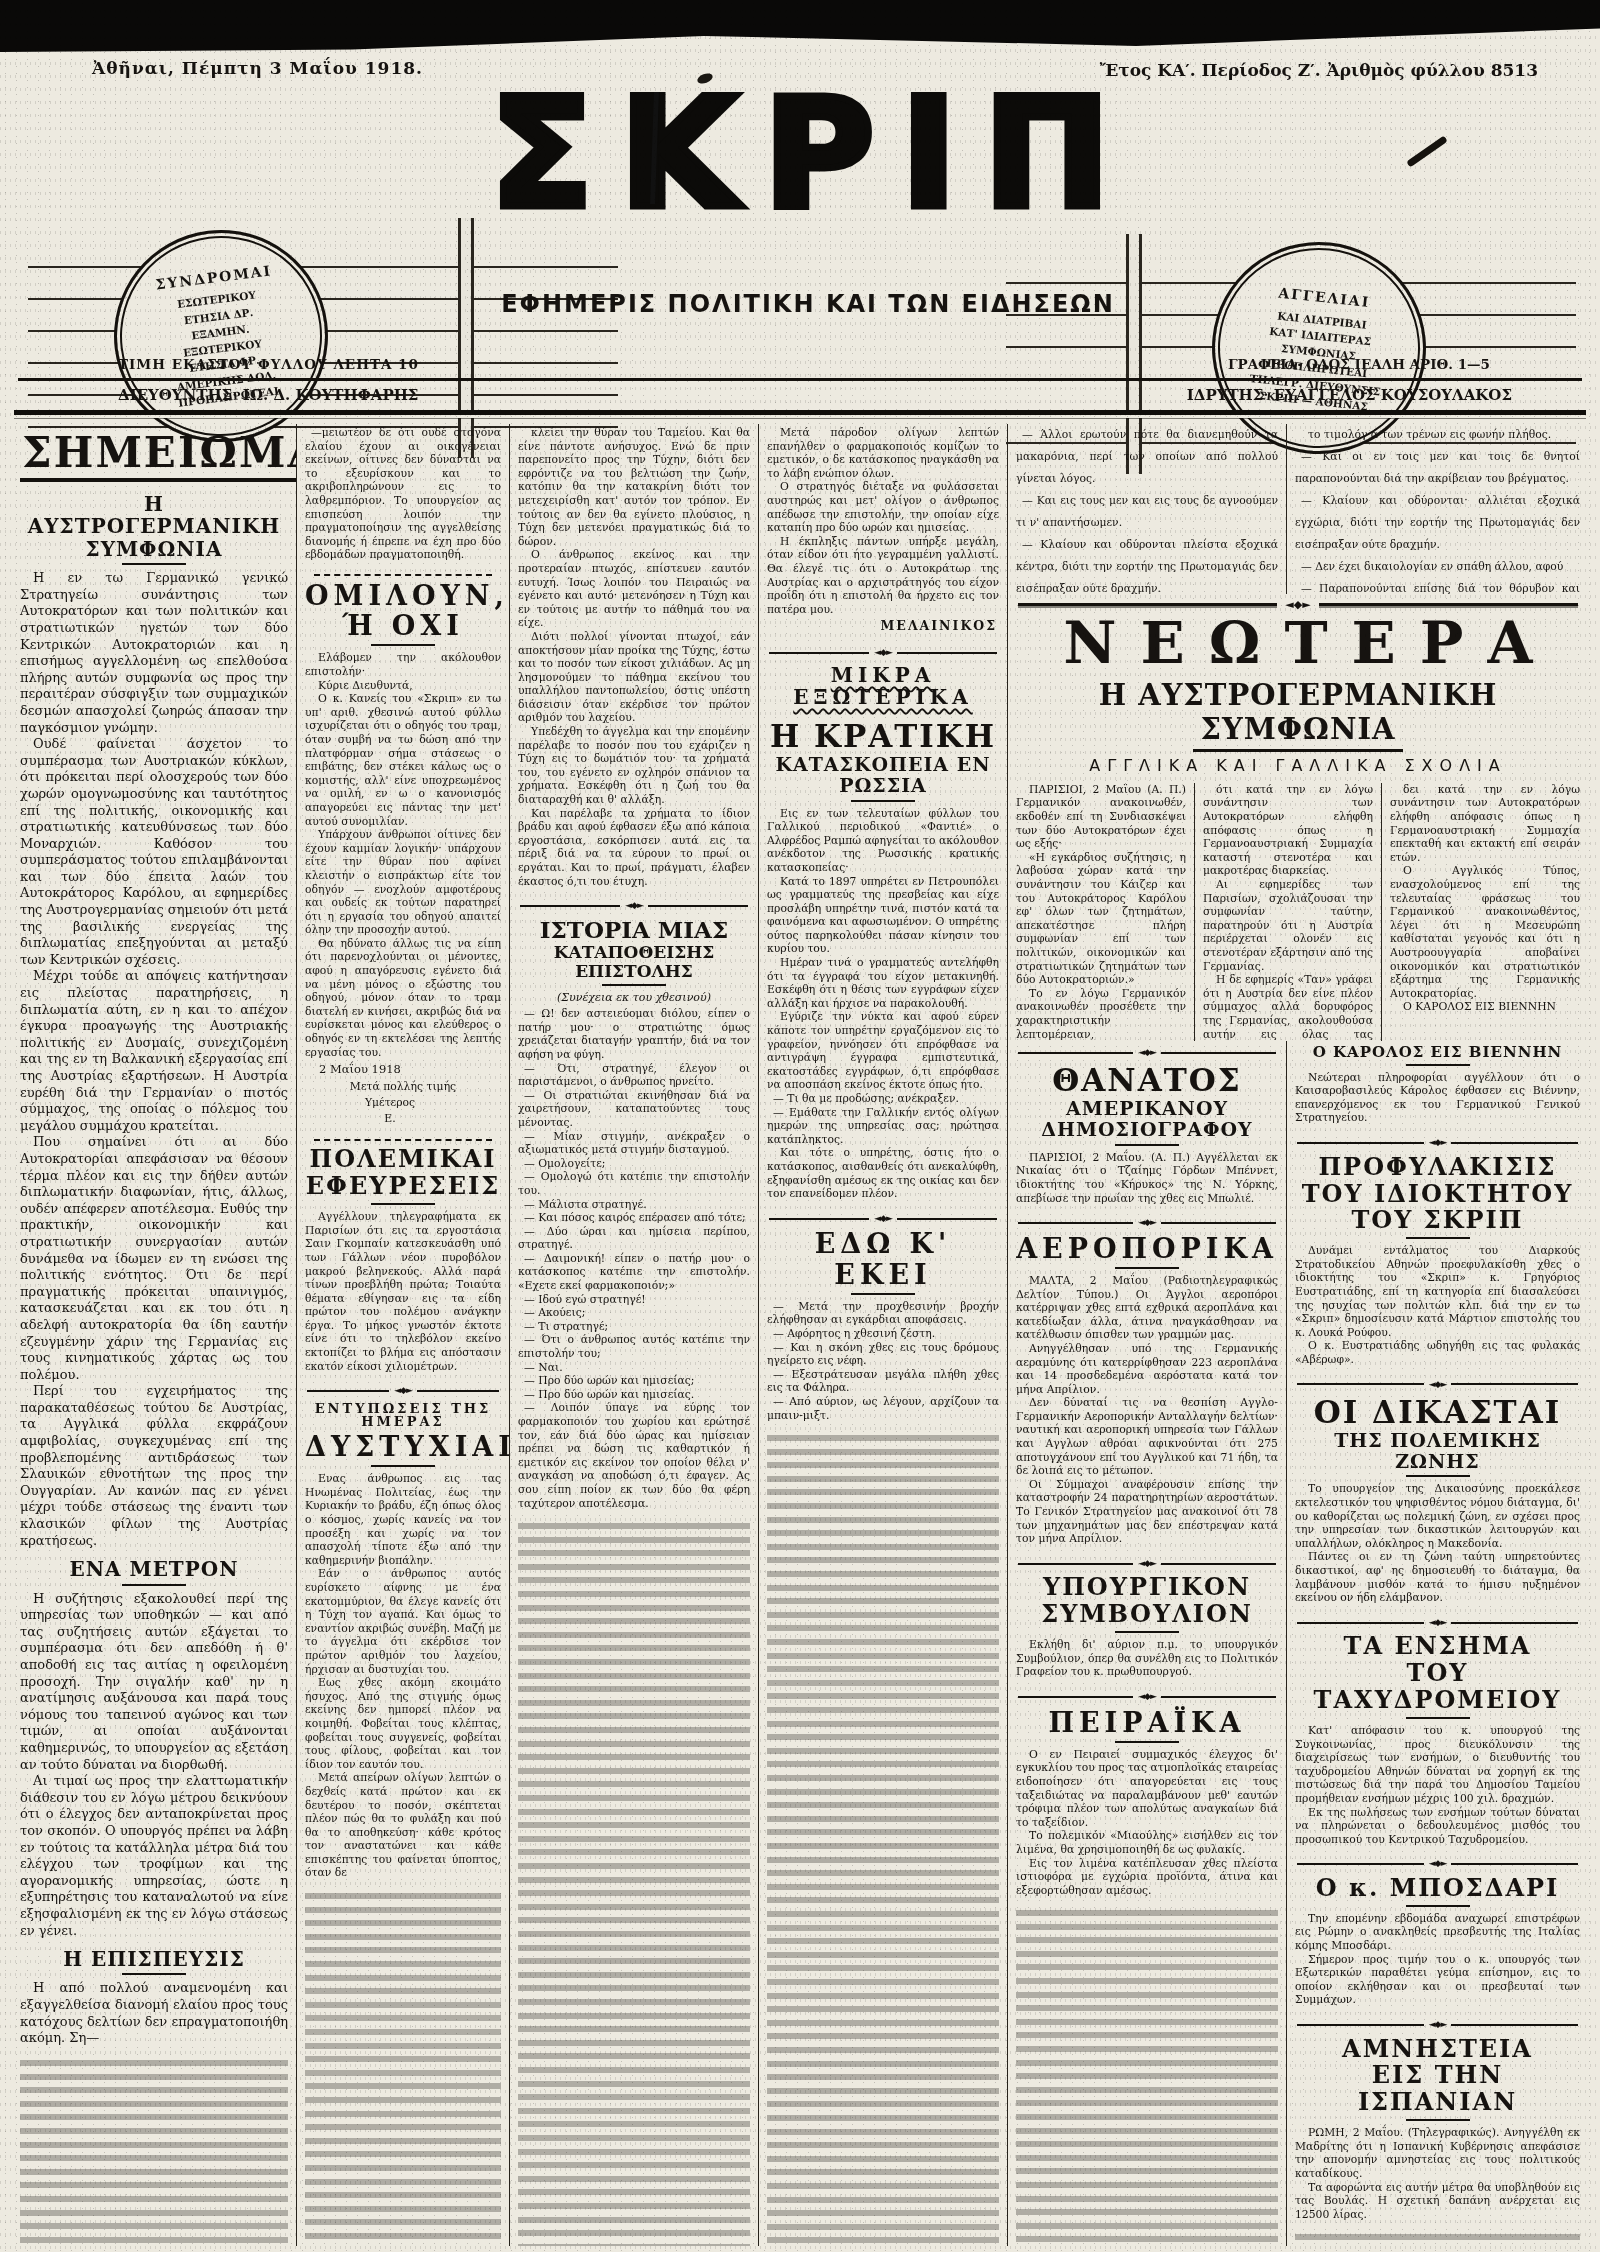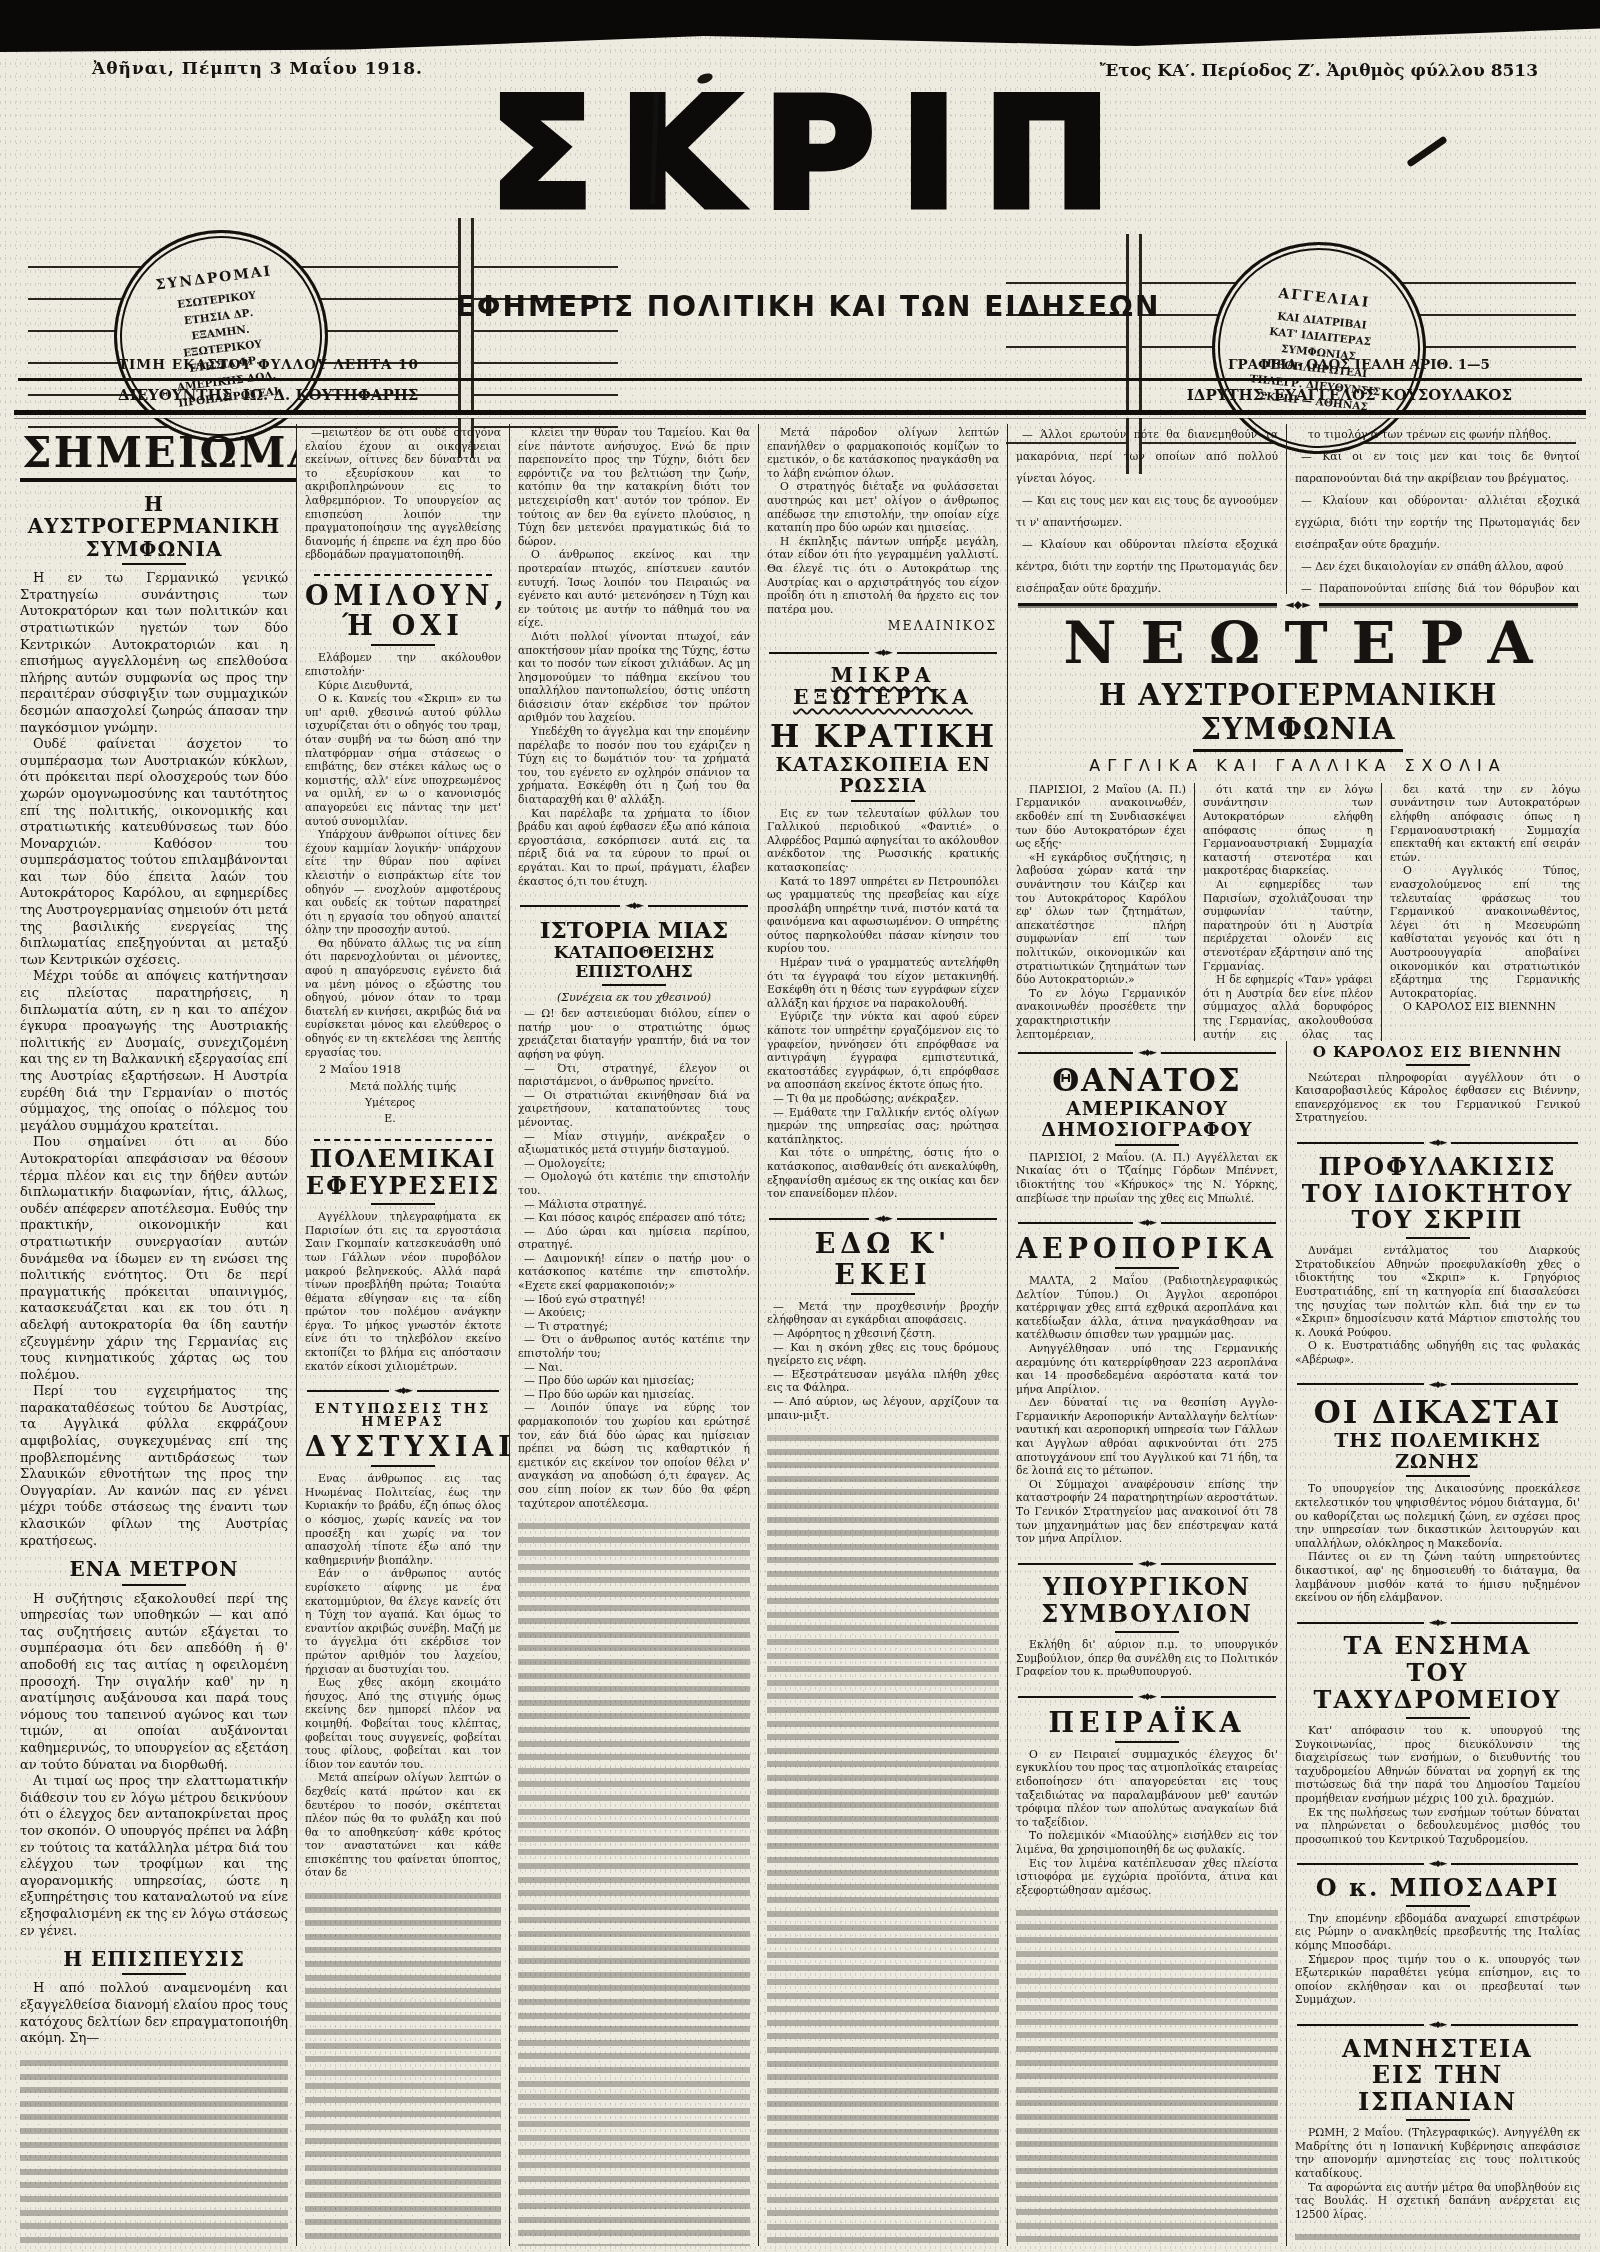--- a/index.html
+++ b/index.html
@@ -29,21 +29,21 @@
   .pole{position:absolute;top:-18px;width:10px;height:240px;background:#e9e6dc;border-left:3px solid #2a261f;border-right:3px solid #2a261f;}
   .wires.left .pole{left:430px;}
   .wires.right .pole{left:120px;}
   .badge{position:absolute;width:208px;height:206px;border:3px solid #14110d;border-radius:50%;box-shadow:0 0 0 3px #edeae0 inset,0 0 0 5px #14110d inset;
      background:#edeae0;display:flex;flex-direction:column;align-items:center;justify-content:center;text-align:center;
      font-size:10.5px;font-weight:bold;line-height:1.55;z-index:2;}
   .badge.left{left:86px;top:-6px;transform:rotate(-7deg);}
   .badge.right{right:150px;top:-10px;transform:rotate(6deg);}
   .badge .b-title{font-size:14px;letter-spacing:2px;margin-bottom:3px;}
   .subtitle{position:absolute;left:16px;right:0;top:290px;text-align:center;z-index:5;
-     font-family:"DejaVu Sans","Liberation Sans",sans-serif;font-weight:bold;font-size:28px;letter-spacing:2px;}
+     font-family:"DejaVu Sans","Liberation Sans",sans-serif;font-weight:bold;font-size:24px;letter-spacing:2px;}
   .priceline{position:absolute;left:118px;top:356px;font-size:13.5px;font-weight:bold;letter-spacing:1px;z-index:5;}
   .officesline{position:absolute;right:110px;top:356px;font-size:13.5px;font-weight:bold;z-index:5;}
   .rule-a{position:absolute;left:18px;right:18px;top:378px;height:3px;background:#14110d;z-index:5;}
   .nameline{position:absolute;left:0;right:0;top:386px;z-index:5;font-size:15px;font-weight:bold;}
   .nameline .dir{position:absolute;left:118px;top:0;text-align:right;}
   .nameline .fnd{position:absolute;right:88px;top:0;}
   .rule-b{position:absolute;left:14px;right:14px;top:410px;height:5px;background:#100e0b;z-index:5;
           box-shadow:0 3px 0 #edeae0,0 4px 0 rgba(16,14,11,.5);}
 
   
@@ -82,21 +82,21 @@
   .h-sub .tl{font-size:20px;letter-spacing:1px;}
   .h-stack .tl{font-size:24px;letter-spacing:2px;}
   .h-wide .tl{font-size:27px;letter-spacing:5px;}
   .h-deck .tl{font-size:19px;letter-spacing:1px;}
   .h-deck .tl:first-child{font-size:31px;letter-spacing:2px;}
   .h-deck-sm .tl{font-size:17px;}
   .h-deck-sm .tl:first-child{font-size:23px;}
   .h-label .tl{font-size:20px;letter-spacing:5px;text-decoration:underline;text-decoration-style:wavy;text-underline-offset:4px;}
   .h-sm .tl{font-size:15px;letter-spacing:1px;}
   .note{text-align:center;font-style:italic;font-size:11px;margin:1px 0 3px 0;}
-  .sig{text-align:right;font-weight:normal;letter-spacing:2px;font-size:12.5px;margin:3px 2px 2px 0;}
+  .sig{text-align:right;font-weight:bold;letter-spacing:2px;font-size:12.5px;margin:3px 2px 2px 0;}
   .dateline2{margin:4px 0 0 14px;font-size:11.5px;}
   .closing{text-align:center;margin-top:2px;}
   .closing .cl{line-height:1.5;}
   .closing .cl:nth-child(2),.closing .cl:nth-child(3){text-align:center;padding-right:26px;}
   .rule-orn{display:flex;align-items:center;margin:5px 2px 4px 2px;}
   .rule-orn::before,.rule-orn::after{content:"";flex:1;border-top:2px solid #14110d;}
   .rule-orn span{padding:0 5px;font-family:"DejaVu Sans",sans-serif;font-size:9px;letter-spacing:-1px;}
   .rule-wavy{height:0;border-top:2.5px dashed #14110d;width:178px;margin:6px auto 5px auto;}
   .fade-fill{flex:1;margin-top:7px;opacity:.38;filter:blur(.7px);
      background:repeating-linear-gradient(to bottom,rgba(22,19,16,.75) 0 6px,transparent 6px 13.6px);}

